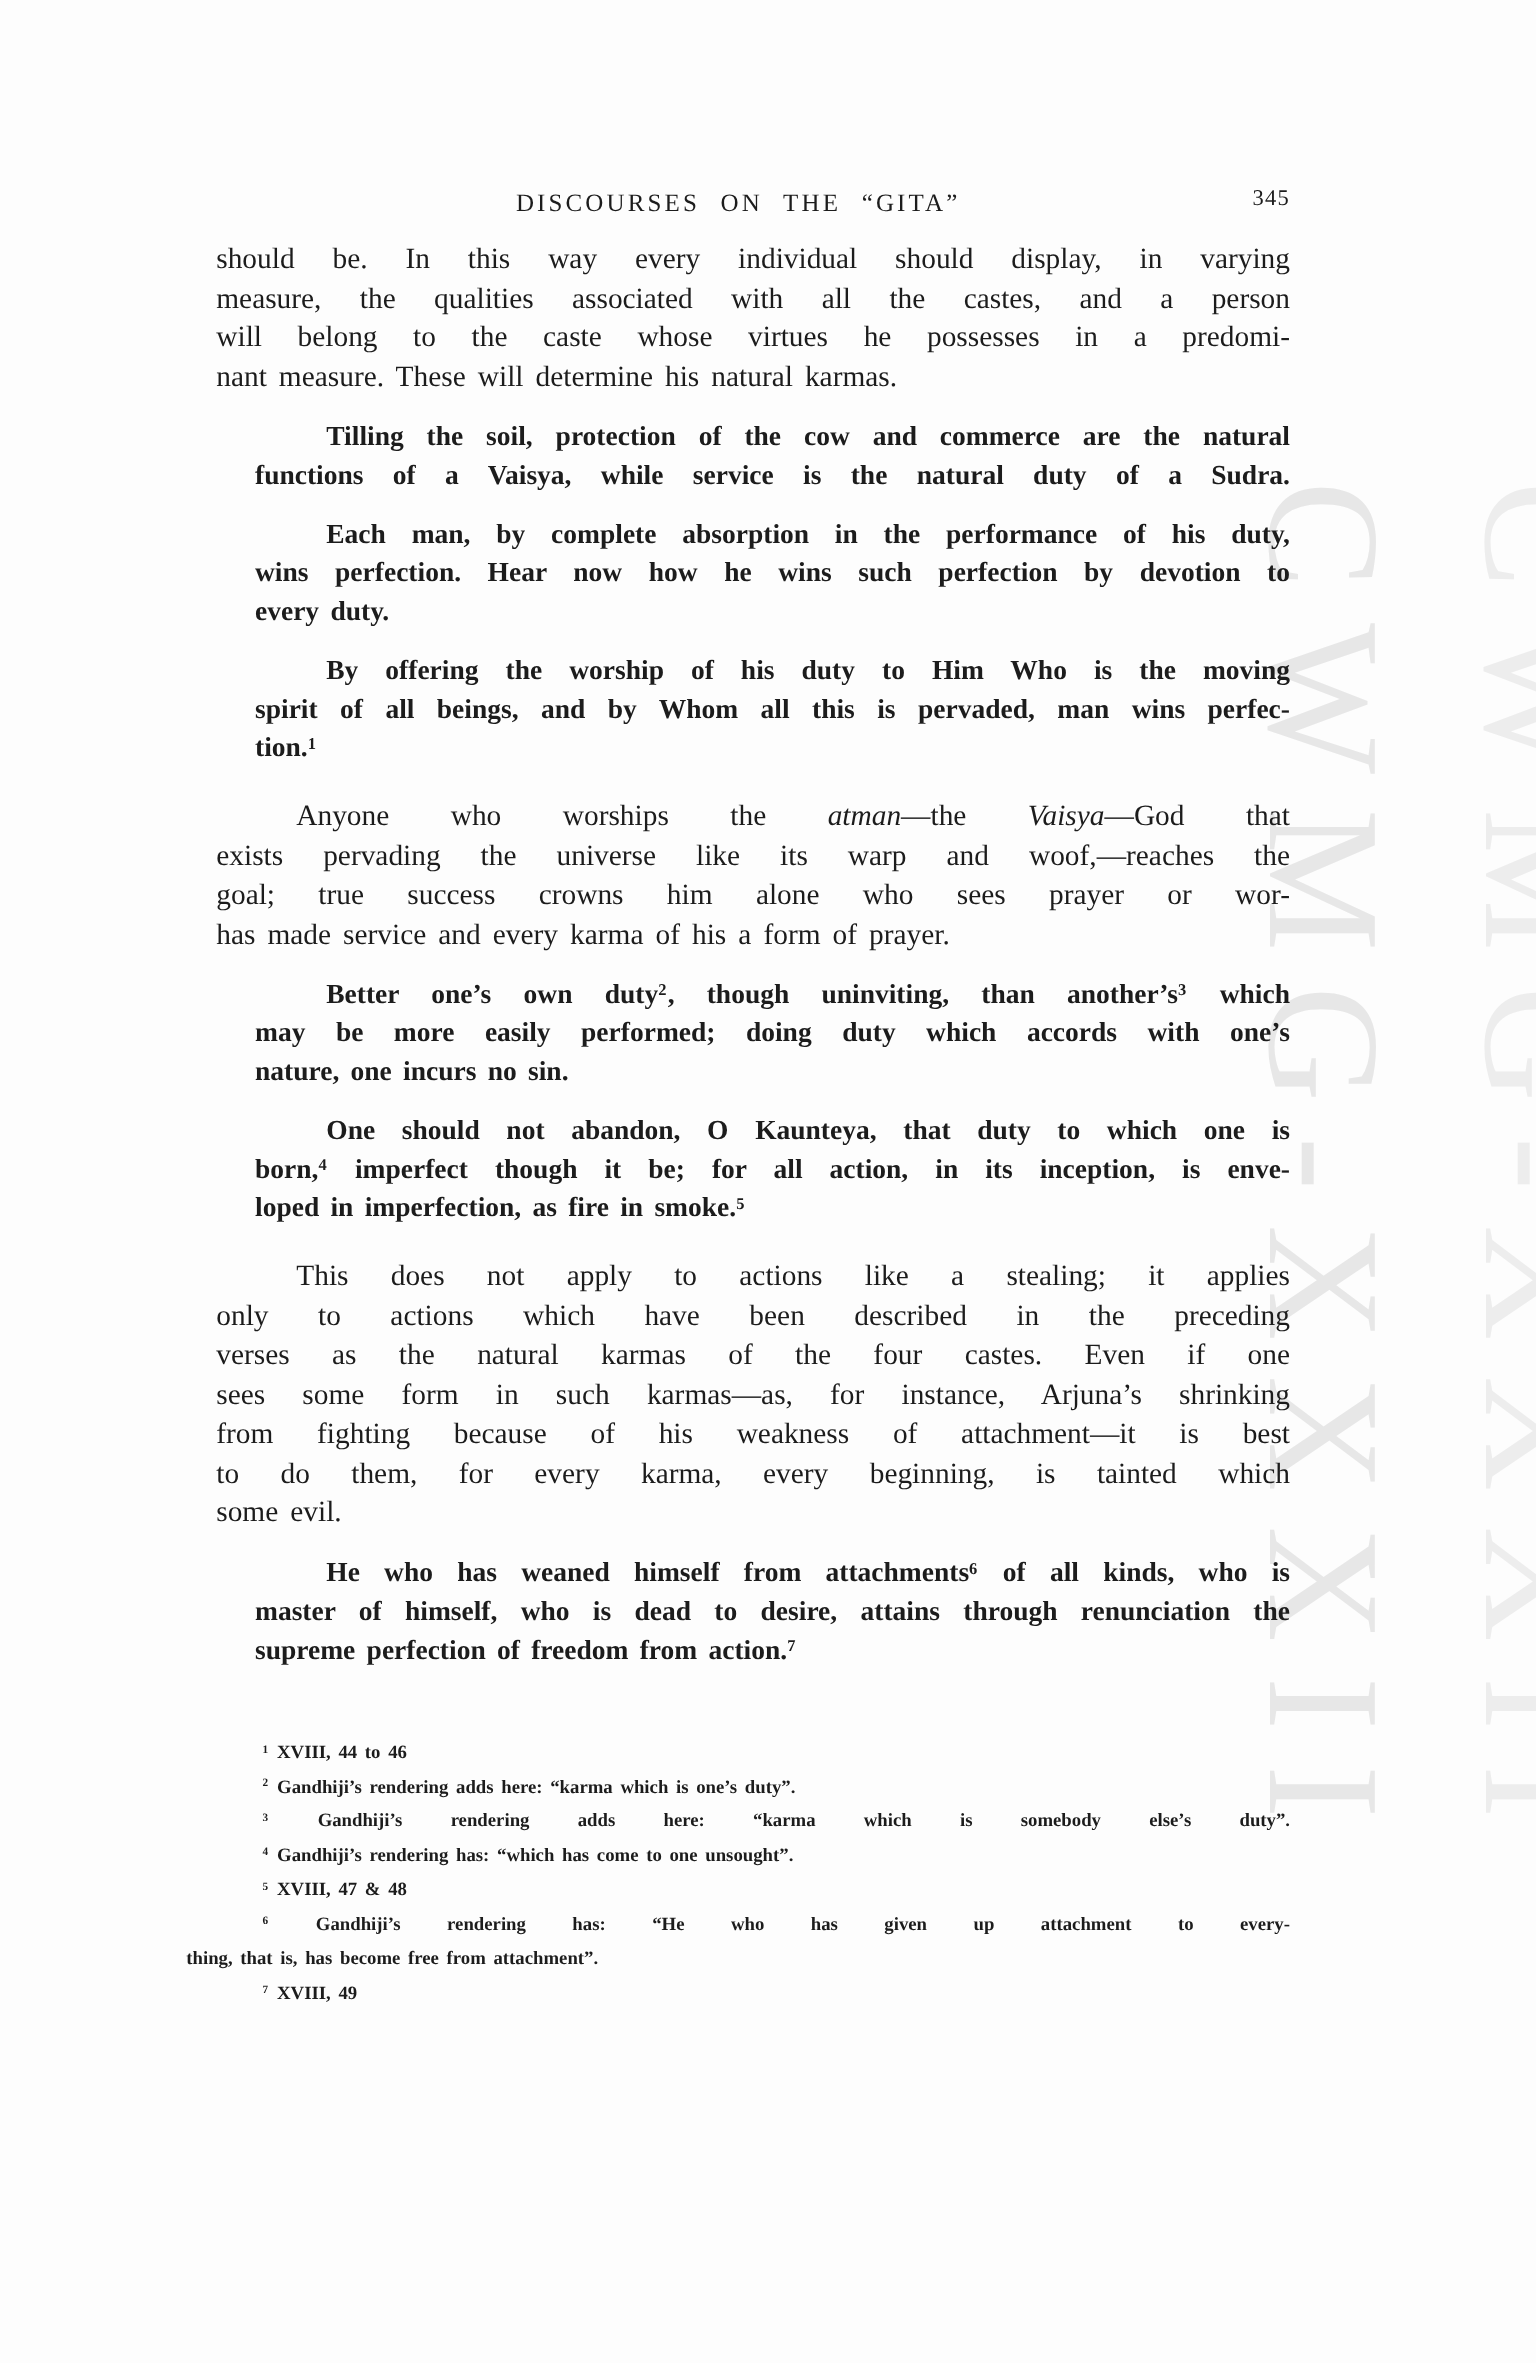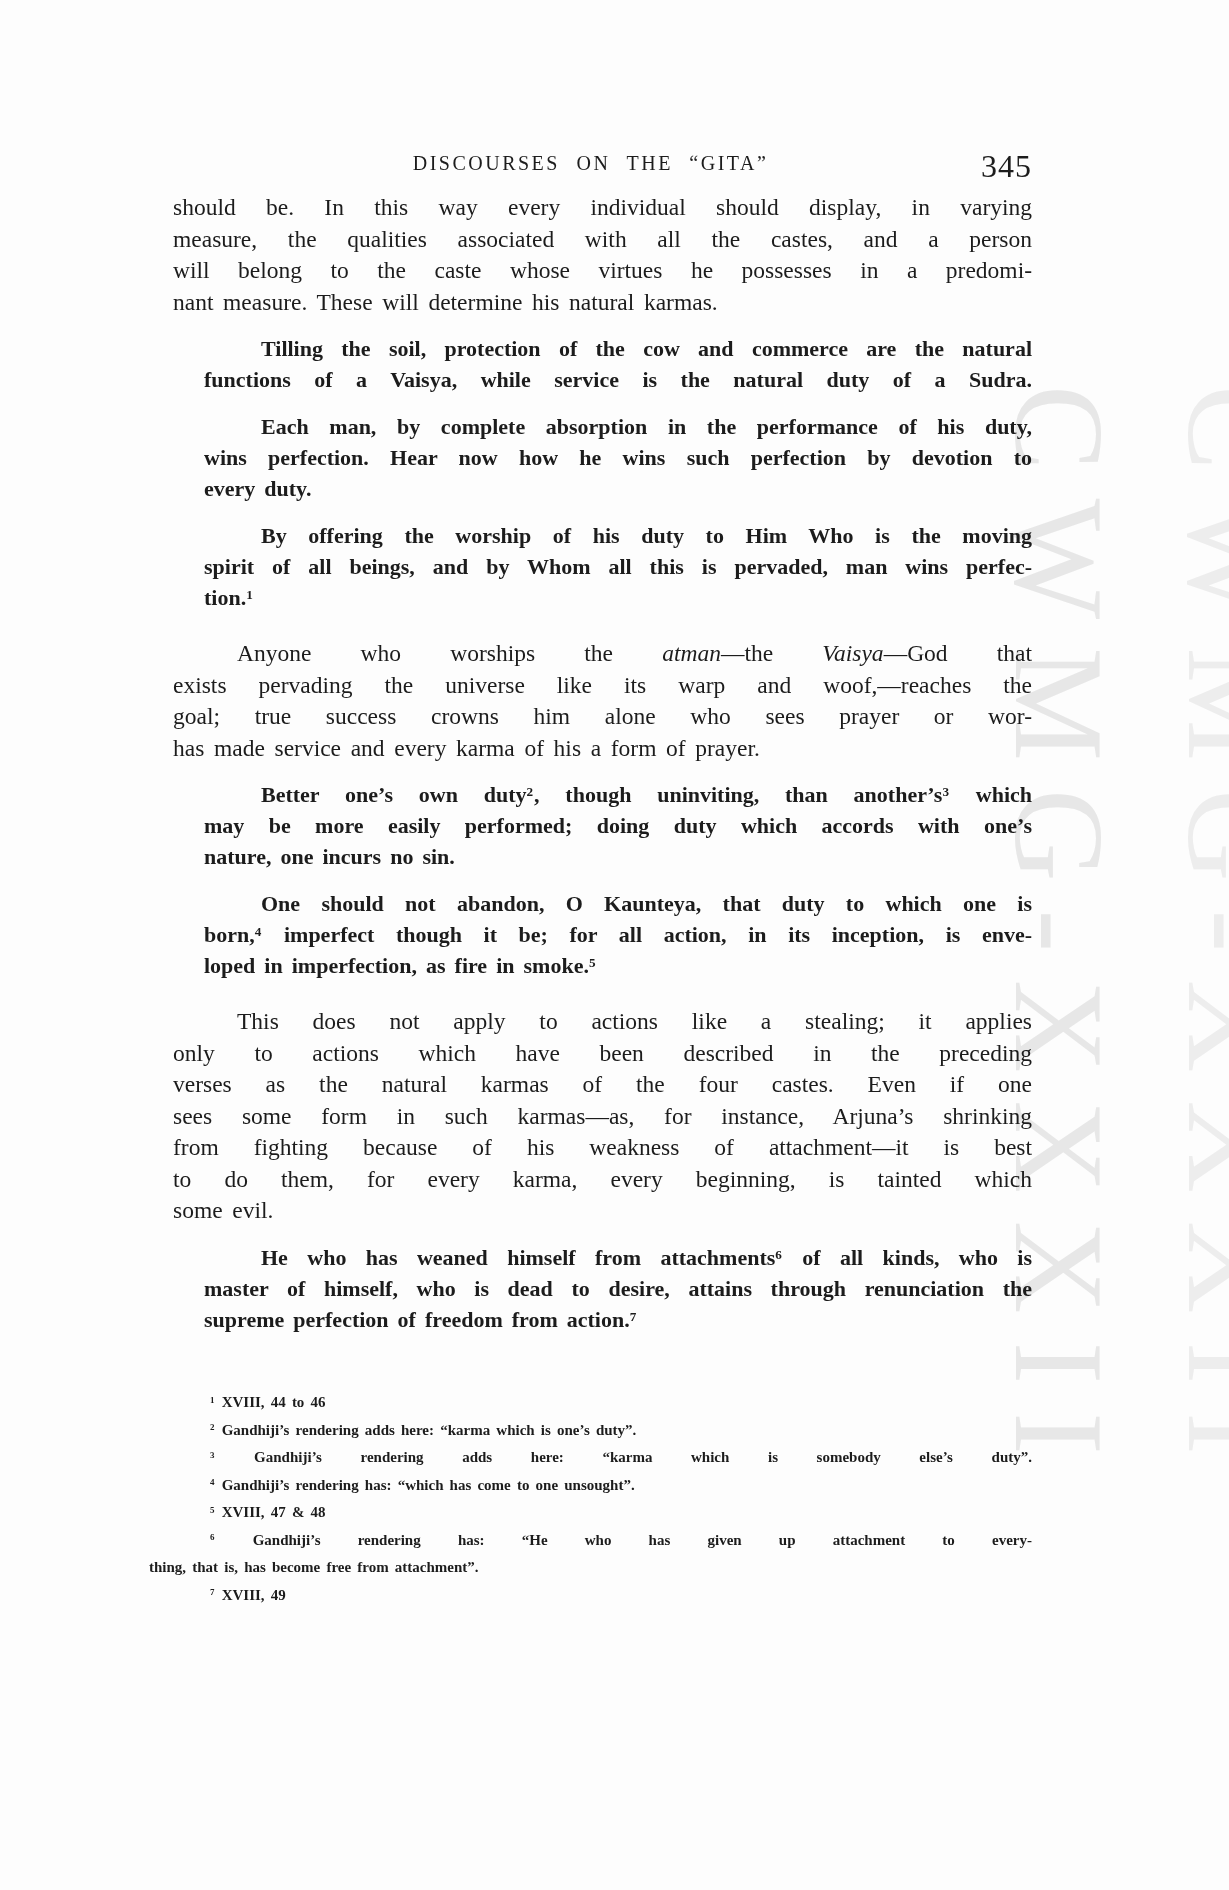--- a/index.html
+++ b/index.html
@@ -18,21 +18,21 @@
     color:var(--wm,#e7e7e7); user-select:none; white-space:nowrap;
   }
   .wm-main { left:995px; }
   .wm-edge { left:1168px; color:#ededed; }
   
   .header { position:absolute; left:149px; top:150px; width:883px; height:34px; }
   .title {
     position:absolute; left:0; right:0; top:2px; text-align:center;
     font-size:20px; letter-spacing:2.5px; word-spacing:9px; white-space:nowrap;
   }
-  .pageno { position:absolute; right:0; top:-2px; font-size:32px; letter-spacing:1px; }
+  .pageno { position:absolute; right:0; top:-2px; font-size:18px; letter-spacing:1px; }
   
   .textflow { position:absolute; left:149px; top:192px; width:883px; }
   .block { position:relative; }
   .b-para  { font-size:23.5px; }
   .b-para .line  { height:31.5px; line-height:31.5px;margin-left:24px; }
   .b-quote { margin-left:55px; font-size:22px;font-weight:bold; }
   .b-quote .line { height:31px; line-height:31px; }
   .b-para + .b-quote { margin-top:15px; }
   .b-quote + .b-quote { margin-top:16px; }
   .b-quote + .b-para { margin-top:25px; }

